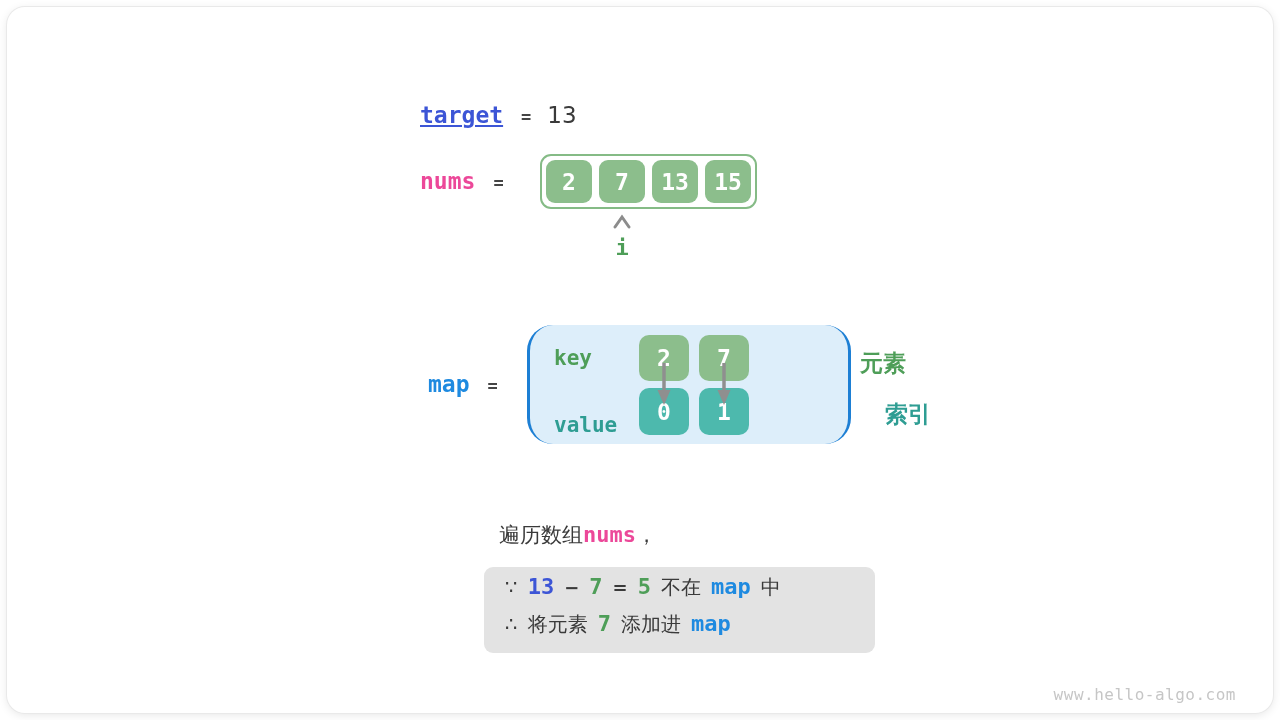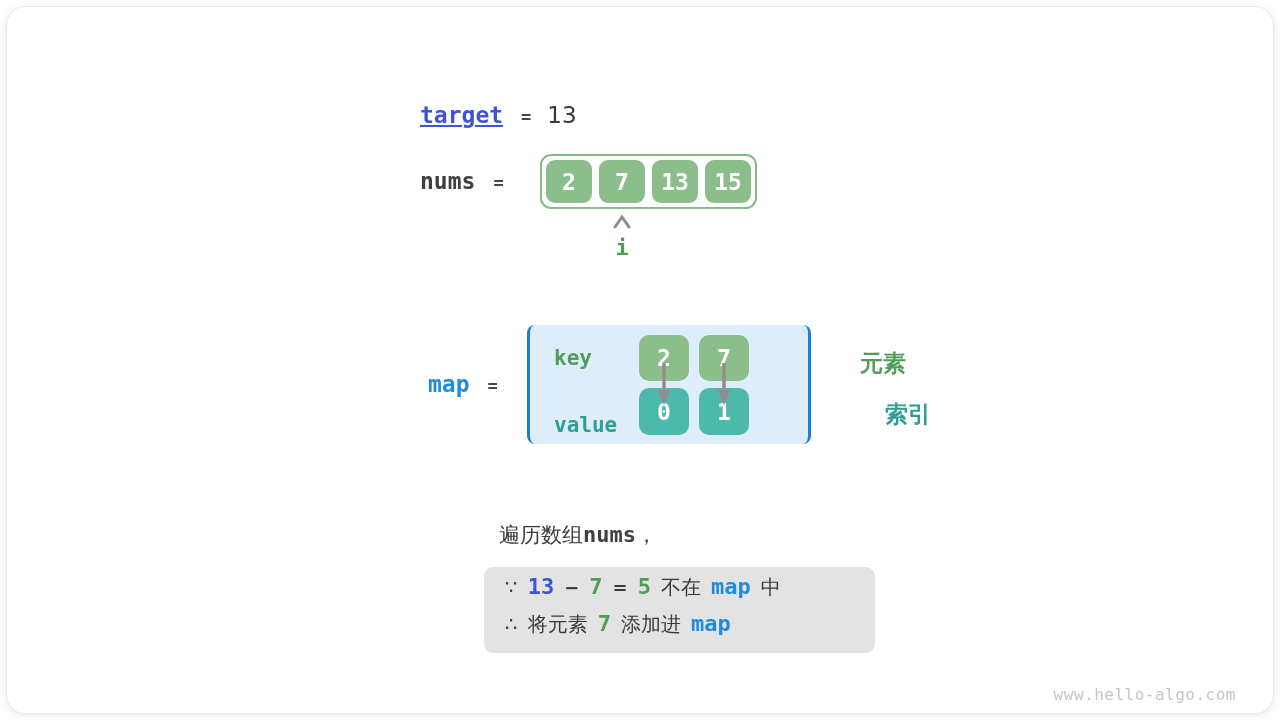--- a/index.html
+++ b/index.html
@@ -24,21 +24,21 @@
   }
   .kw-indigo { font: 700 23px "DejaVu Sans Mono", monospace; color: #3c55d6; text-decoration: underline; }
   .eq { font: 700 17px "DejaVu Sans Mono", monospace; color: #454545; margin: 0 16px 0 18px; }
   .plain-num { font: 400 23px "DejaVu Sans", sans-serif; color: #3a3a3a; }
 
   
   .nums-label {
     position: absolute; left: 413px; top: 161px;
     display: flex; align-items: baseline;
   }
-  .kw-green { font: 700 23px "DejaVu Sans Mono", monospace; color: #404040; }
+  .kw-green { font: 700 23px "DejaVu Sans Mono", monospace; color: #ec4899; }
   .array-box {
     position: absolute; left: 533px; top: 147px;
     display: flex; gap: 7px;
     padding: 4px;
     border: 2px solid #85bb86;
     border-radius: 11px;
     background: #ffffff;
   }
   .cell {
     width: 46px; height: 43px;
@@ -60,25 +60,25 @@
   }
 
   
   .map-label {
     position: absolute; left: 421px; top: 364px;
     display: flex; align-items: baseline;
   }
   .kw-blue { font: 700 23px "DejaVu Sans Mono", monospace; color: #1e8ae0; }
   .map-box {
     position: absolute; left: 520px; top: 318px;
-    width: 284px; height: 119px;
+    width: 324px; height: 119px;
     background: #ddeefa;
     border-left: 3px solid #1d7fd4;
     border-right: 3px solid #1d7fd4;
-    border-radius: 8px;
+    border-radius: 26px;
   }
   .map-key-label {
     position: absolute; left: 24px; top: 21px;
     font: 700 21px "DejaVu Sans Mono", monospace;
     color: #4e9e58;
   }
   .map-value-label {
     position: absolute; left: 24px; top: 88px;
     font: 700 21px "DejaVu Sans Mono", monospace;
     color: #2e9d93;

